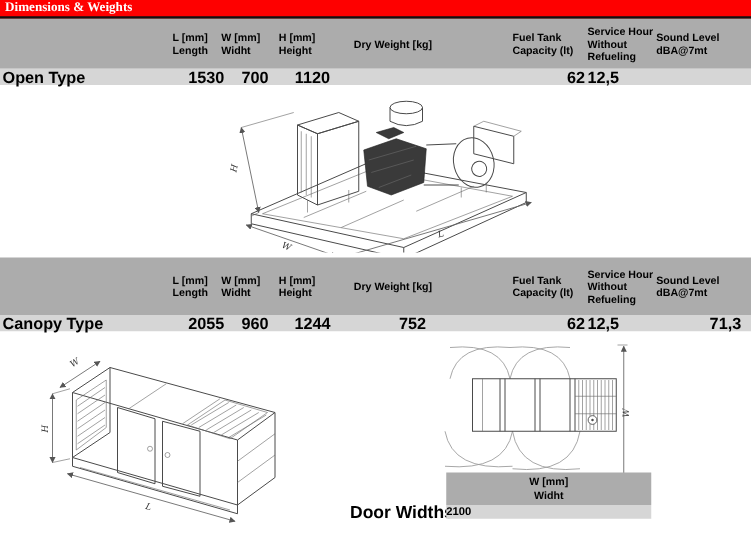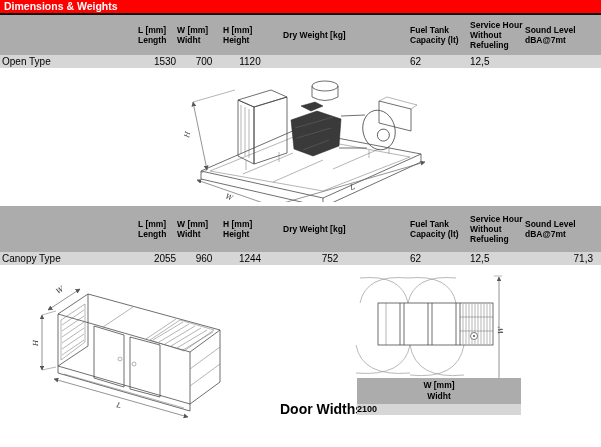--- a/index.html
+++ b/index.html
@@ -1,36 +1,36 @@
 <!DOCTYPE html>
 <html><head>
 <meta charset="utf-8">
 <style>
   html,body{margin:0;padding:0;background:#fff;}
   .sheet{position:relative;width:601px;height:447px;background:#ffffff;overflow:hidden;
          font-family:"Liberation Sans",sans-serif;color:#000;}
   .titlebar{position:absolute;left:0;top:0;width:601px;height:13px;background:#fe0000;
-            border-bottom:2px solid #111;box-sizing:content-box;}
+            border-bottom:2px solid #111;box-sizing:content-box;font-family:Liberation Serif, serif;}
   .titlebar span{display:block;color:#fff;font-weight:bold;font-size:10.5px;line-height:13px;padding-left:4px;}
   .thead{position:absolute;left:0;width:601px;background:#acacac;}
   .thead1{top:15px;height:40px;}
   .thead2{top:206px;height:46px;}
   .trow{position:absolute;left:0;width:601px;height:13px;background:#d6d6d6;}
   .trow1{top:55px;}
   .trow2{top:252px;}
   .hc{position:absolute;top:0;height:100%;display:flex;flex-direction:column;justify-content:center;
       font-weight:bold;font-size:8.5px;line-height:10px;text-align:left;}
   .hc span{display:block;}
-  .rc{position:absolute;top:0;height:16px;line-height:13px;font-weight:normal;font-size:10px;text-align:center;}
+  .rc{position:absolute;top:0;height:16px;line-height:13px;font-weight:bold;font-size:13px;text-align:center;}
   .c-label{left:2px;width:130px;text-align:left;}
   .c-l{left:138px;width:54px;}
   .c-w{left:177px;width:54px;}
   .c-h{left:223px;width:54px;}
   .c-dry{left:283px;width:94px;}
-  .c-fuel{left:410px;width:58px;text-align:left;align-items:flex-start;}
+  .c-fuel{left:410px;width:58px;text-align:right;align-items:flex-start;}
   .c-svc{left:470px;width:64px;text-align:left;align-items:flex-start;}
   .c-snd{left:525px;width:74px;}
   .c-snd-val{left:500px;width:96px;text-align:right;padding-right:3px;box-sizing:border-box;}
   .drawing{position:absolute;}
   .dw-open{left:183px;top:70px;}
   .dw-canopy{left:28px;top:274px;}
   .dw-top{left:352px;top:272px;}
   .door-label{position:absolute;left:280px;top:404px;font-weight:bold;font-size:14px;line-height:11px;}
   .door-header{position:absolute;left:357px;top:378px;width:164px;height:26px;background:#acacac;
                display:flex;flex-direction:column;justify-content:center;text-align:center;

